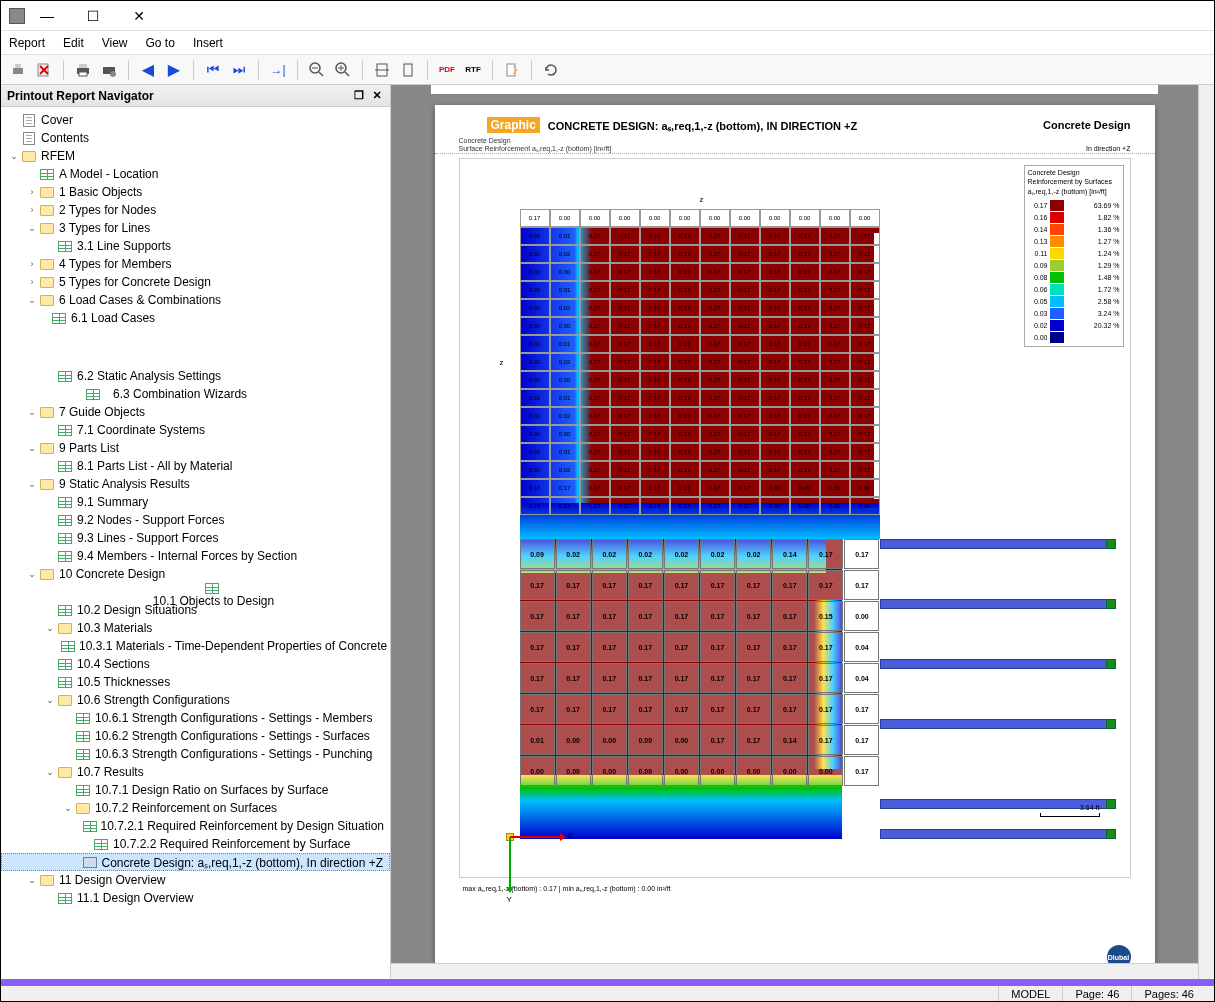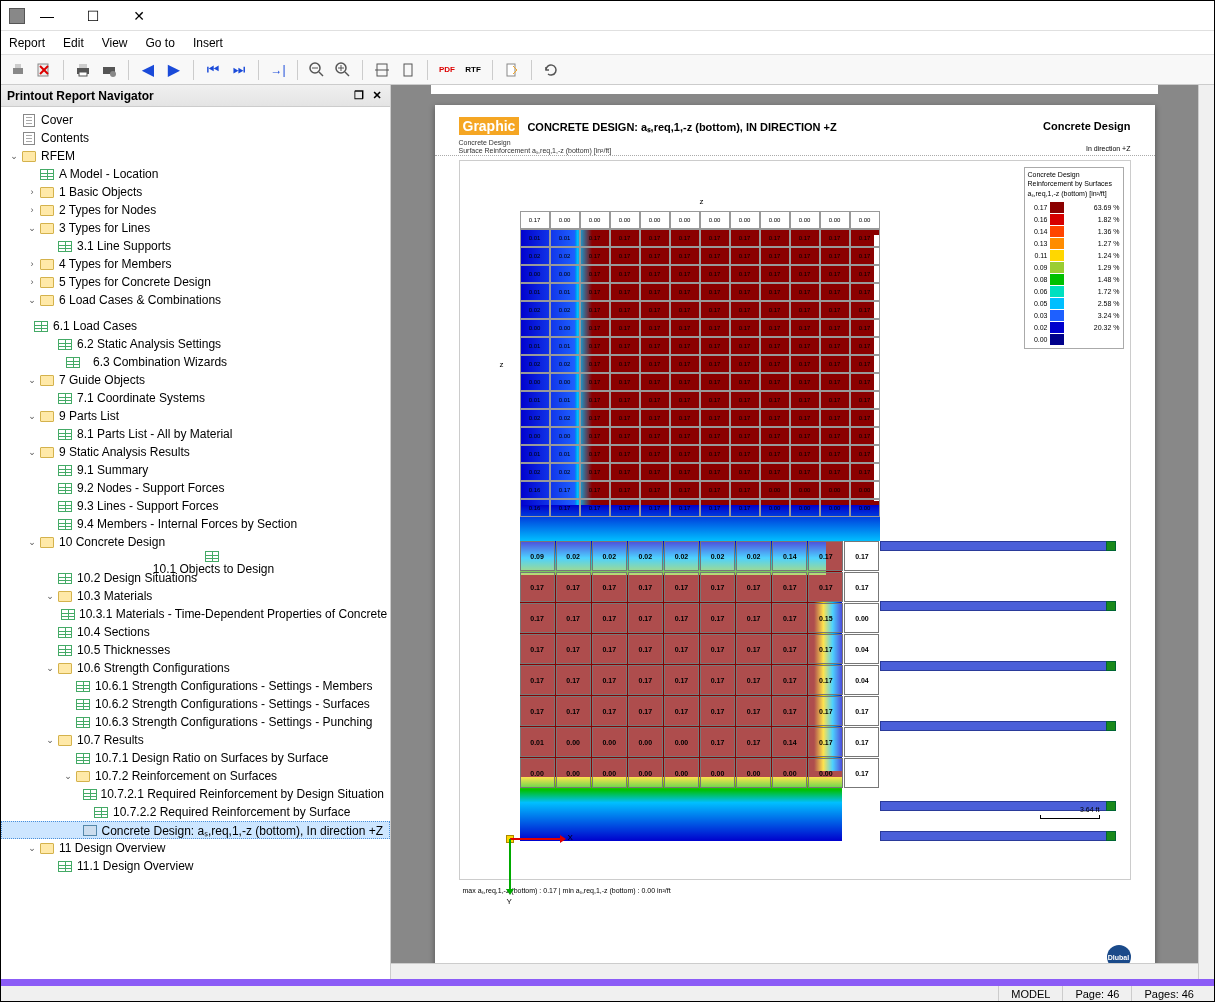--- a/index.html
+++ b/index.html
@@ -46,21 +46,21 @@
 .preview { flex: 1; background: #888; display: flex; overflow: hidden; position: relative; }
 .scrolltrack-v { width: 16px; background: #f0f0f0; border-left: 1px solid #ccc; }
 .scrolltrack-h { height: 16px; background: #f0f0f0; border-top: 1px solid #ccc; position: absolute; bottom: 0; left: 0; right: 16px; }
 .ruler-h { height: 10px; background: #fff; border-bottom: 1px solid #888; margin: 0 40px; }
 .page-wrap { flex:1; display:flex; flex-direction:column; overflow:hidden; }
 .page-scroll { flex:1; overflow:auto; display:flex; justify-content:center; padding: 10px 0 20px; }
 .page { width: 720px; height: 890px; background: #fff; box-shadow: 0 2px 6px rgba(0,0,0,0.4); position: relative; font-size: 9px; }
 
 
 .phead { display:flex; align-items: center; padding: 12px 24px 4px; gap: 8px; }
-.gbadge { background: #f5a623; color:#fff; font-size:14px; font-weight:bold; padding:1px 4px; }
+.gbadge { background: #f5a623; color:#fff; font-size:12px; font-weight:bold; padding:1px 4px;margin-left:28px; }
 .ptitle { font-weight:bold; font-size:11px; flex:1; }
 .ptitle-right { font-weight:bold; font-size:11px; }
 .psub { padding: 0 24px; font-size:7px; color:#333; border-bottom: 1px dotted #aaa; margin-bottom: 4px; }
 .pright-note { position:absolute; right:24px; top:40px; font-size:7px; }
 
 .fembox { margin: 4px 24px; border: 1px solid #ccc; position: relative; height: 720px; }
 .legend { position:absolute; right: 6px; top: 6px; width: 100px; border: 1px solid #aaa; background:#fff; padding: 3px; font-size:7px; }
 .legend-title { font-size:7px; margin-bottom:2px; }
 .legend-row { display:flex; align-items:center; height:12px; }
 .legend-row .lval { width:22px; text-align:right; padding-right:2px; }
@@ -277,35 +277,35 @@
           </span>
           <span>5 Types for Concrete Design</span>
         </div>
         <div class="tree-row" style="padding-left: 24px;">
           <span class="twist tw">⌄</span>
           <span class="ticon">
             <span class="folder"></span>
           </span>
           <span>6 Load Cases &amp; Combinations</span>
         </div>
-        <div class="tree-row" style="padding-left: 18px; margin-top: 8px;">
+        <div class="tree-row" style="padding-left: 36px;">
           <span class="twist tw"></span>
           <span class="ticon">
             <span class="tableicon"></span>
           </span>
           <span>6.1 Load Cases</span>
         </div>
-        <div class="tree-row" style="padding-left: 42px;">
+        <div class="tree-row" style="padding-left: 42px; margin-top: 40px;">
           <span class="twist tw"></span>
           <span class="ticon">
             <span class="tableicon"></span>
           </span>
           <span>6.2 Static Analysis Settings</span>
         </div>
-        <div class="tree-row" style="padding-left: 42px; gap: 8px;">
+        <div class="tree-row" style="padding-left: 62px; gap: 8px;">
           <span class="twist tw"></span>
           <span class="ticon">
             <span class="tableicon"></span>
           </span>
           <span>6.3 Combination Wizards</span>
         </div>
         <div class="tree-row" style="padding-left: 24px;">
           <span class="twist tw">⌄</span>
           <span class="ticon">
             <span class="folder"></span>

